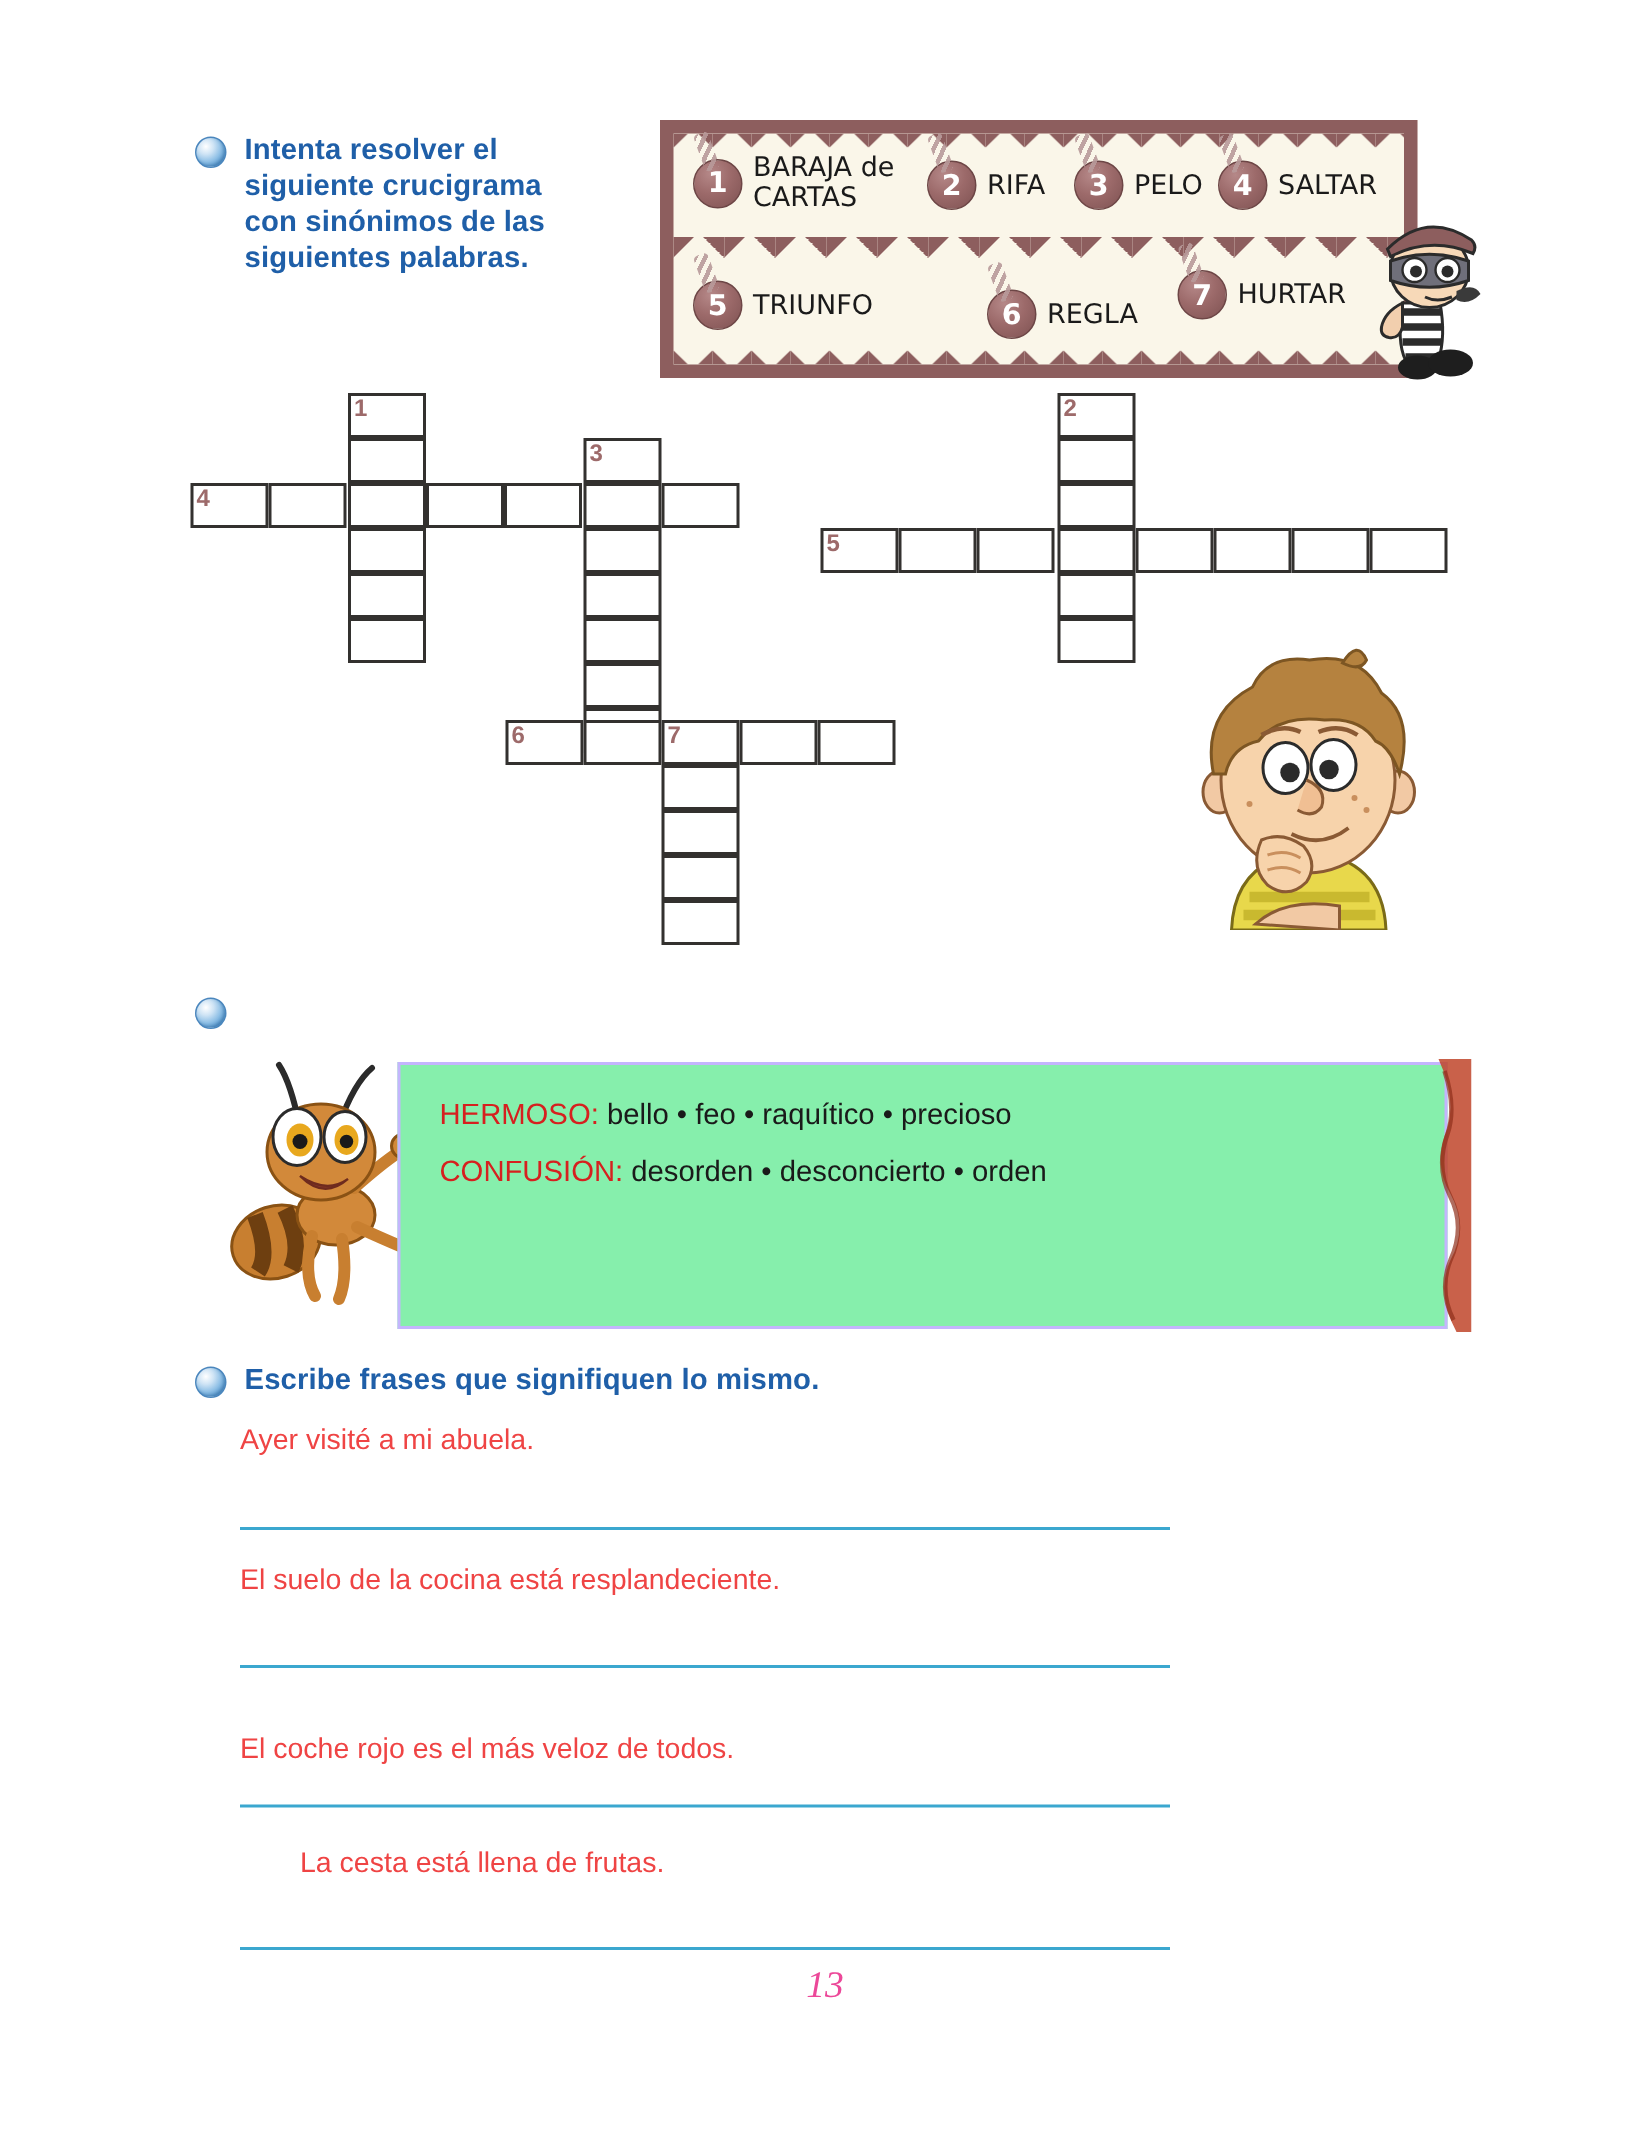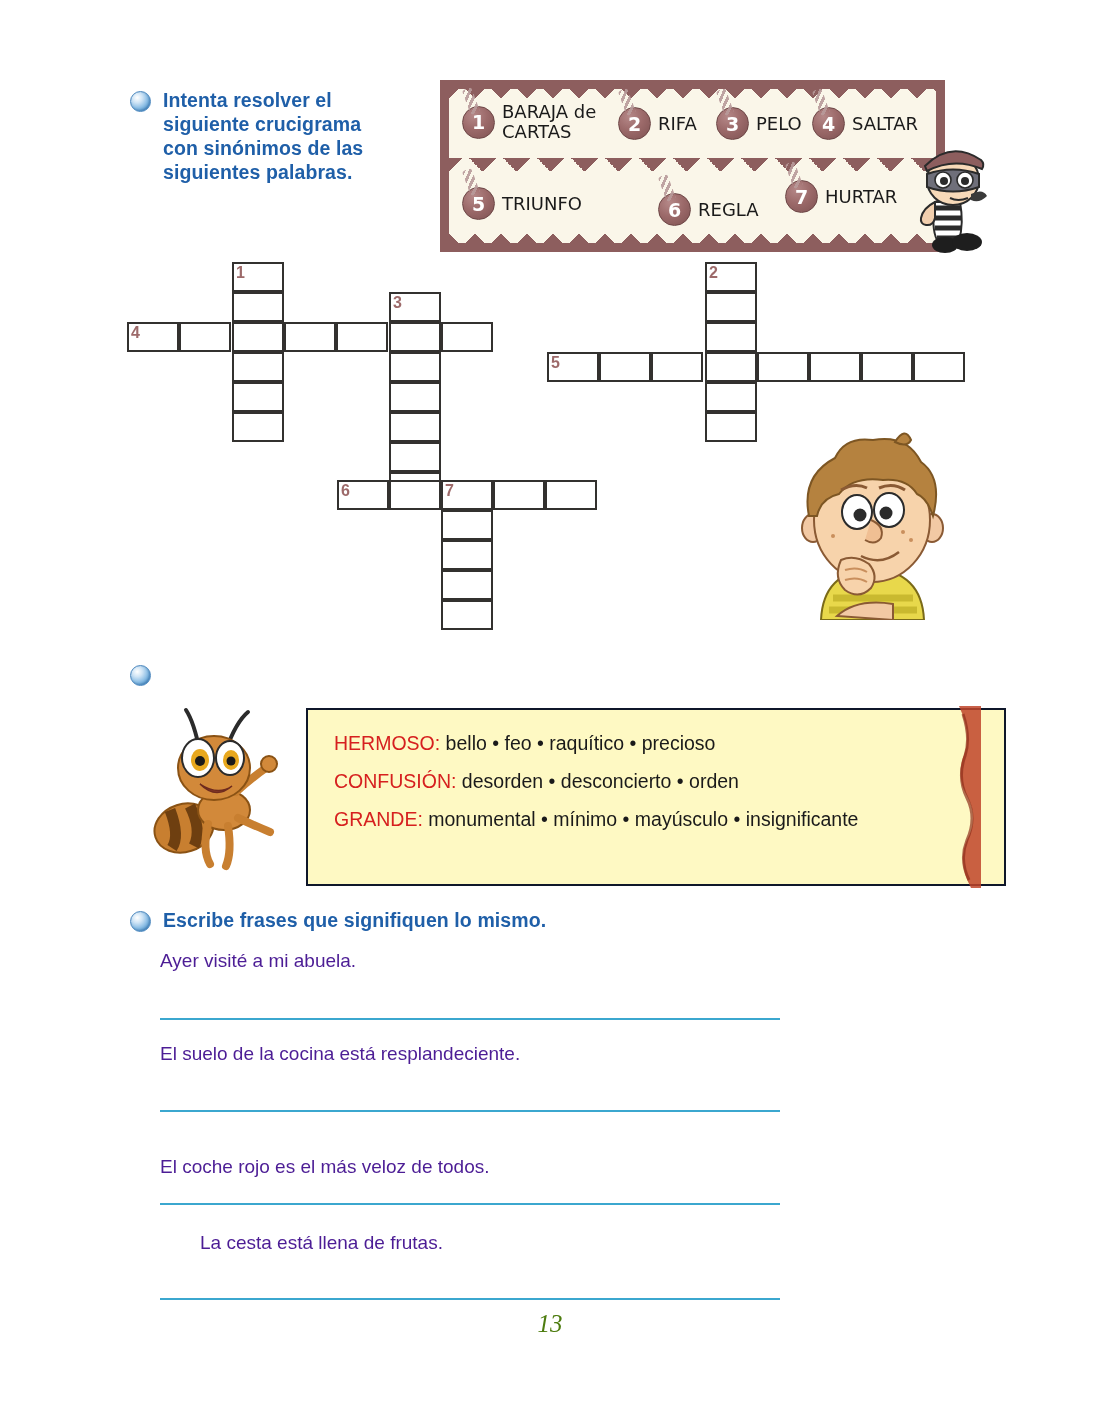--- a/index.html
+++ b/index.html
@@ -146,25 +146,24 @@
     pointer-events: none;
   }
 
   
   #synonym-box {
     position: absolute;
     left: 265px;
     top: 708px;
     width: 700px;
     height: 178px;
-    background: #fef9c3;
-    border: 2px solid #0f172a;
+    background: #86efac;
+    border: 2px solid #c4b5fd;
     box-sizing: border-box;
     padding: 14px 18px 0 26px;
-    margin-left: 41px;
   }
   #synonym-box .row {
     font-size: 19.5px;
     line-height: 38px;
     color: #1a1a1a;
     white-space: nowrap;
     font-family: "Liberation Sans", sans-serif;
   }
   #synonym-box .head { color: #d6201f; }
   
@@ -173,42 +172,42 @@
     left: 955px;
     top: 706px;
     width: 26px;
     height: 182px;
   }
 
   
   .sentence {
     position: absolute;
     font-size: 19px;
-    color: #4c1d95;
+    color: #ef4444;
     left: 160px;
   }
   .answer-line {
     position: absolute;
     left: 160px;
     width: 620px;
     height: 0;
     border-top: 2.5px solid #3ba7cf;
   }
 
   
   #page-number {
     position: absolute;
     left: 0;
     right: 0;
     top: 1310px;
     text-align: center;
     font-family: "Liberation Serif", serif;
     font-style: italic;
     font-size: 25px;
-    color: #4d7c0f;
+    color: #ec4899;
   }
 </style>
 </head>
 <body>
 
 <div class="ex-heading" style="left:130px; top:88px; width:265px;">
   <span class="bullet-sphere"></span>
   <span class="ex-title">Intenta resolver el siguiente crucigrama con sinónimos de las siguientes palabras.</span>
 </div>
 
@@ -400,24 +399,20 @@
 
 <div id="synonym-box">
   <div class="row">
     <span class="head">HERMOSO:</span>
     <span id="opts1"> bello • feo • raquítico • precioso</span>
   </div>
   <div class="row">
     <span class="head">CONFUSIÓN:</span>
     <span id="opts2"> desorden • desconcierto • orden</span>
   </div>
-  <div class="row">
-    <span class="head">GRANDE:</span>
-    <span id="opts3"> monumental • mínimo • mayúsculo • insignificante</span>
-  </div>
 </div>
 
 <svg id="syn-edge" viewBox="0 0 26 182" preserveAspectRatio="none">
   <path d="M4 0 q12 26 6 46 q-10 24 2 44 q12 22 0 44 q-10 22 4 48 l10 0 l0 -182 z" fill="#c0452a" opacity="0.85"></path>
   <path d="M8 8 q8 24 2 42 q-8 22 2 42 q10 20 0 42 q-8 20 2 40" stroke="#8e2f1b" stroke-width="3" fill="none" opacity="0.7"></path>
 </svg>
 
 <div class="ex-heading" style="left:130px; top:908px; width:700px;">
   <span class="bullet-sphere"></span>
   <span class="ex-title">Escribe frases que signifiquen lo mismo.</span>

